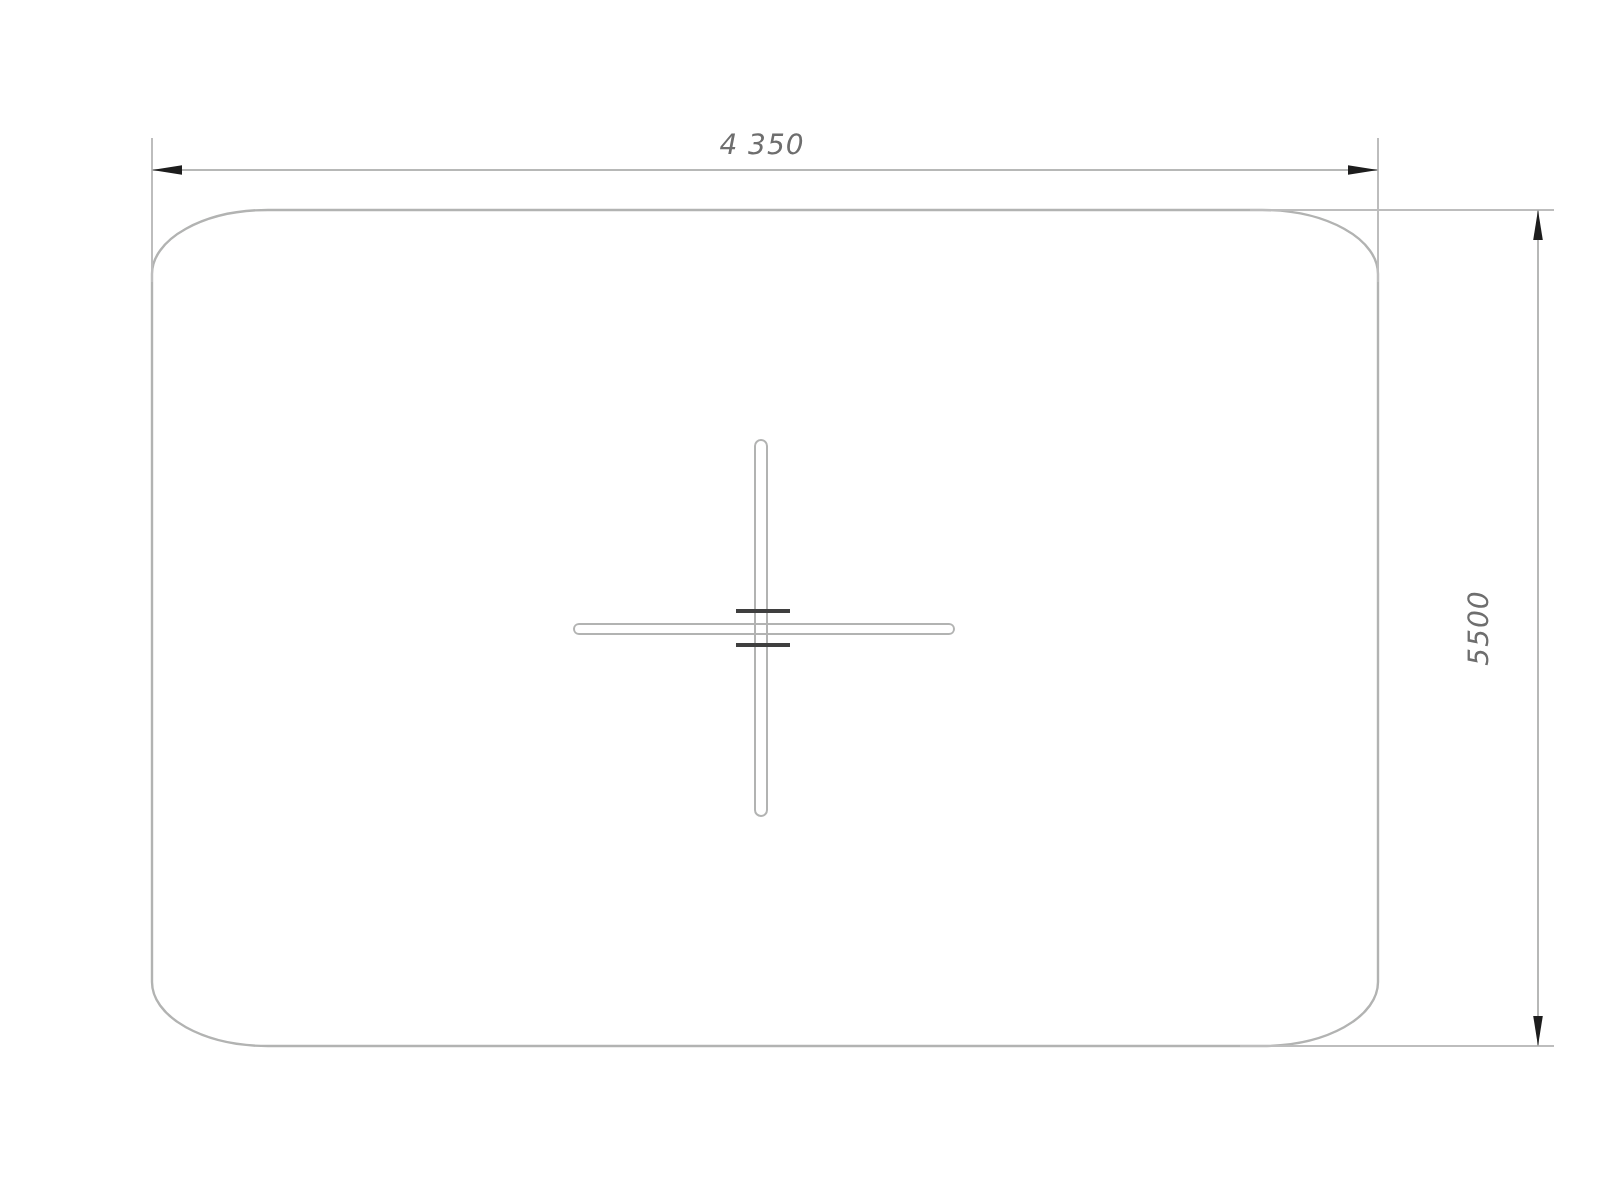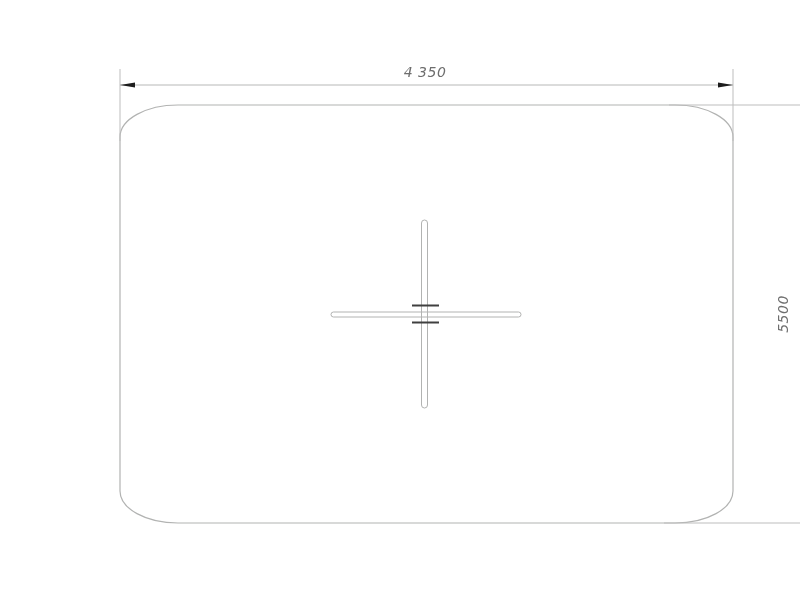--- a/index.html
+++ b/index.html
@@ -9,21 +9,20 @@
     width: 800px;
     height: 600px;
     overflow: hidden;
     font-family: "DejaVu Sans", sans-serif;
   }
   .stage {
     position: relative;
     width: 716px;
     height: 600px;
     background: var(--background, #ffffff);
-    margin-left: 44px;
   }
   svg { display: block; }
   .outline {
     fill: none;
     stroke: var(--outline, #b2b3b2);
     stroke-width: 1.2;
   }
   .ext {
     stroke: var(--ext-line, #bdbdbd);
     stroke-width: 1;

